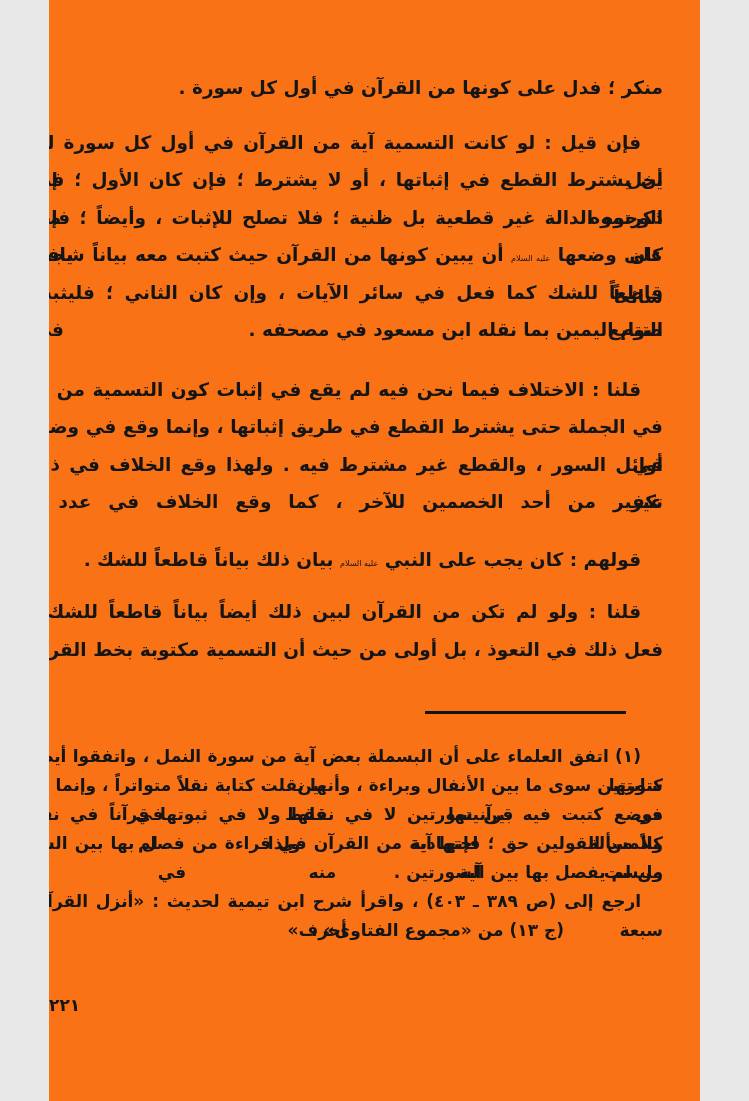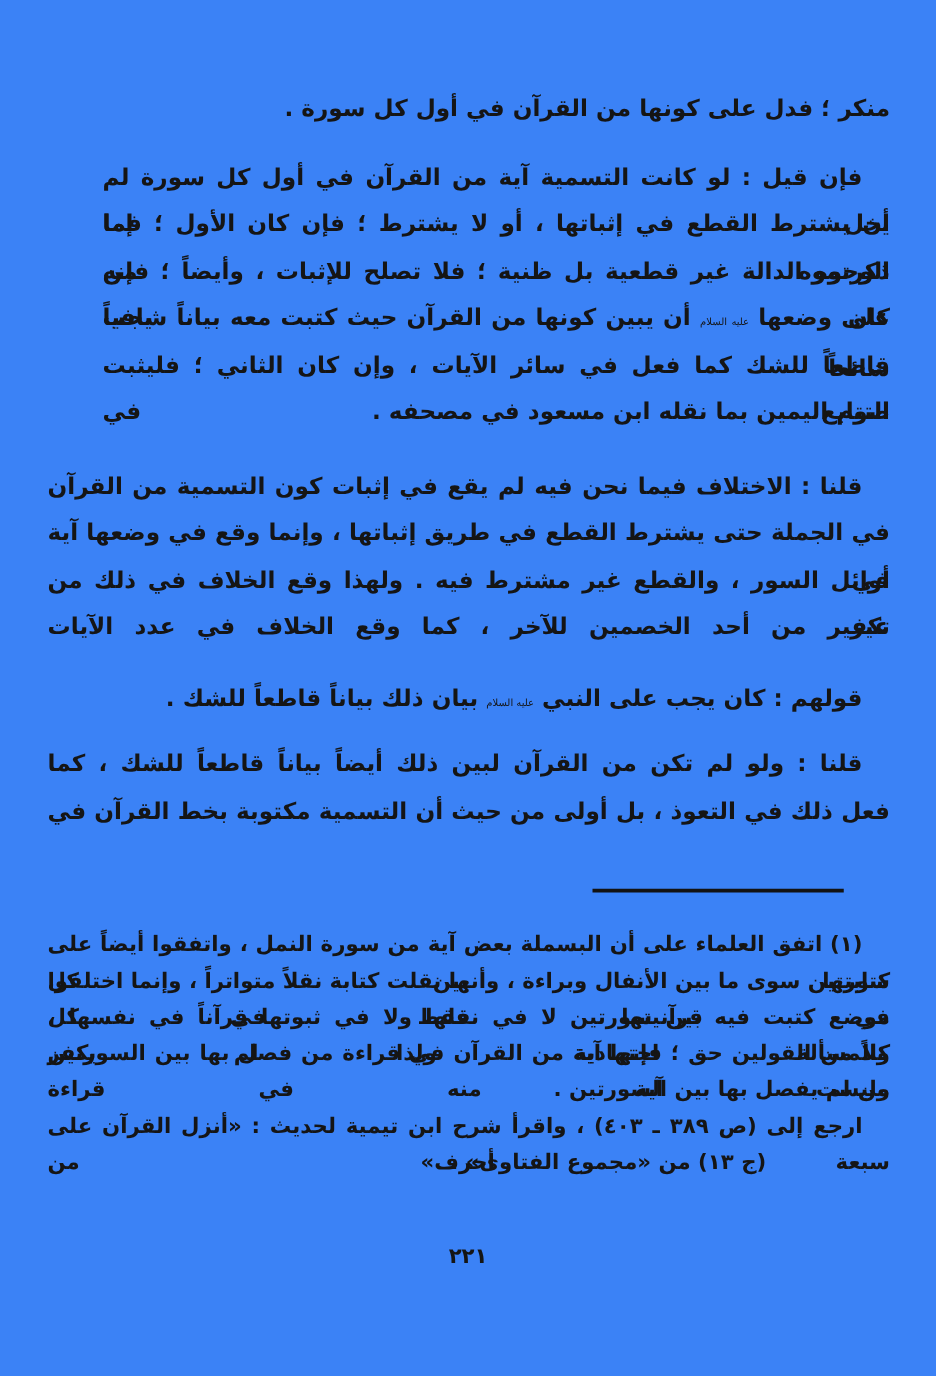--- a/index.html
+++ b/index.html
@@ -1,20 +1,20 @@
 <!DOCTYPE html>
 <html lang="ar"><head>
 <meta charset="utf-8">
 <style>
   html,body{margin:0;padding:0;background:#e8e8e8;}
   .page{
     position:relative;
-    width:749px;height:1101px;
+    width:651px;height:1101px;
     margin:0 auto;
-    background:#3b82f6;
+    background:#f97316;
     color:#151515;
     direction:rtl;
     font-family:"DejaVu Sans",sans-serif;
     overflow:hidden;
   }
   .block{position:absolute;right:37px;width:674px;}
   #body-text{top:69px;font-size:18.5px;font-weight:700;}
   #body-text .line{height:37.5px;line-height:37.5px;}
   #footnote-text{top:742px;font-size:17px;font-weight:700;}
   #footnote-text .line{height:29px;line-height:29px;}
@@ -34,21 +34,21 @@
   .line.indent{text-indent:22px;}
   .line.inset{padding-right:99px;}
   .hon{font-size:8px;font-weight:400;letter-spacing:-0.5px;}
   .sup{font-size:0.6em;vertical-align:7px;}
   #footnote-rule{
     position:absolute;top:711px;right:74px;
     width:201px;height:3px;background:#131313;
   }
   #page-number{
     position:absolute;top:995px;left:0;right:0;
-    text-align:center;font-size:17px;font-weight:700;
+    text-align:left;font-size:17px;font-weight:700;
     letter-spacing:1px;
   }
 </style>
 </head>
 <body>
 
 <div class="page">
 
   <div id="body-text" class="block">
       <div class="para">

